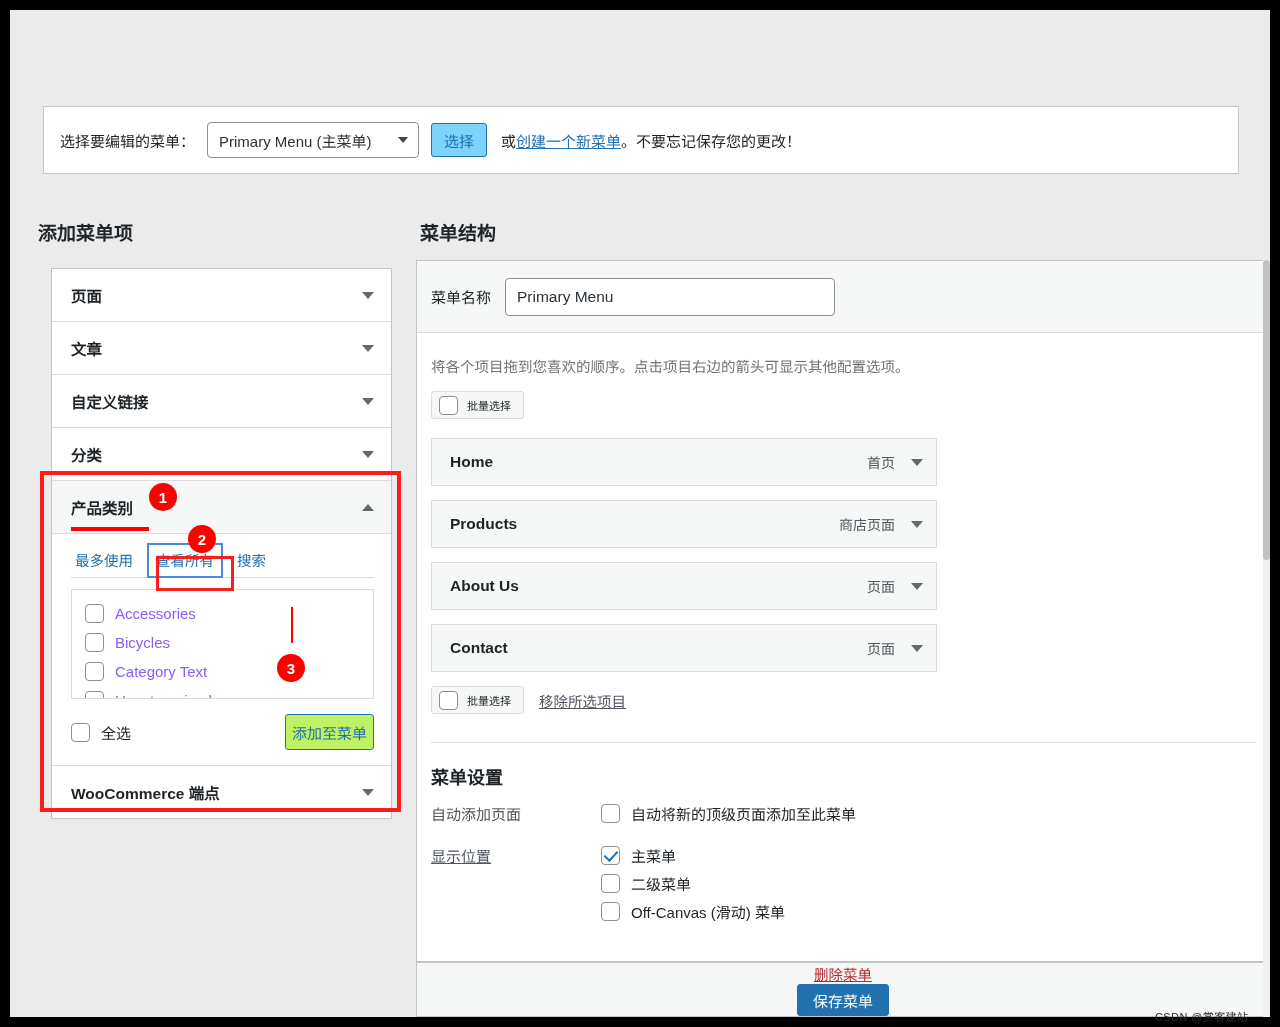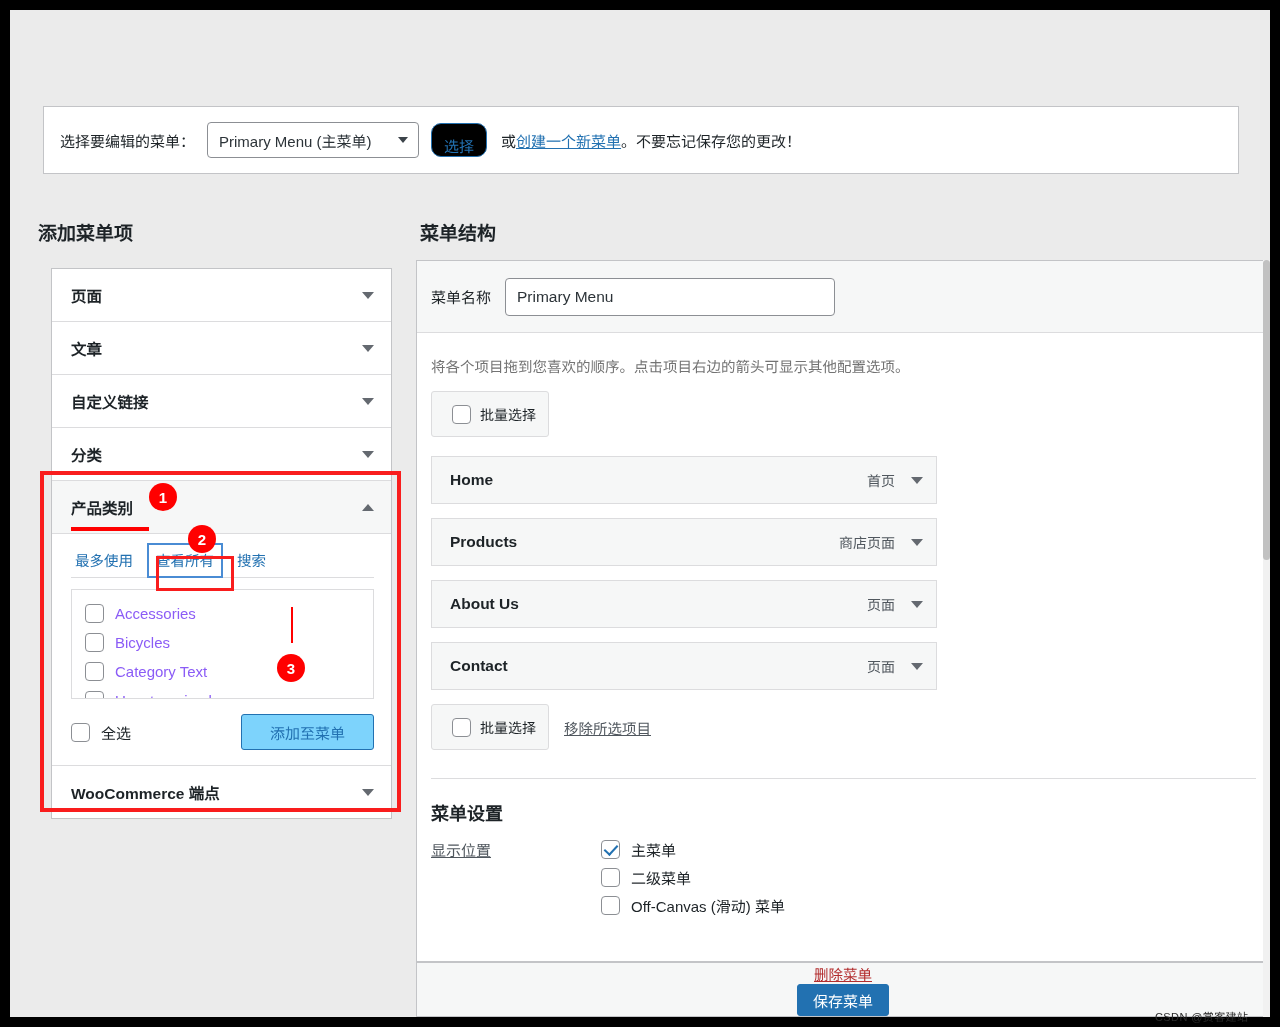--- a/index.html
+++ b/index.html
@@ -83,24 +83,24 @@
     width: 0; height: 0;
     border-left: 5px solid transparent;
     border-right: 5px solid transparent;
     border-top: 6px solid #3c434a;
     margin-right: 2px;
   }
   .btn-select {
     margin-left: 12px;
     height: 34px;
     padding: 0 12px;
-    display: flex; align-items: flex-end;
-    background: #000000;
+    display: flex; align-items: center;
+    background: #7dd3fc;
     border: 1px solid #2271b1;
-    border-radius: 10px;
+    border-radius: 3px;
     color: #2271b1;
     font-size: 15px;
     cursor: pointer;
   }
   .selectbar-tail {
     margin-left: 14px;
     font-size: 15px;
     color: #1d2327;
   }
   .selectbar-tail a {
@@ -223,23 +223,23 @@
     border-width: 0 2.5px 2.5px 0;
     transform: rotate(43deg);
   }
   .cat-footer {
     display: flex; align-items: center; justify-content: space-between;
     height: 66px;
   }
   .selall { display: flex; align-items: center; font-size: 15px; color: #1d2327; cursor: pointer; }
   .btn-addmenu {
     height: 36px;
-    padding: 0 28px;
-    display: flex; align-items: center;
-    background: #7dd3fc;
+    padding: 0 6px;
+    display: flex; align-items: center;
+    background: #bef264;
     border: 1px solid #2271b1;
     border-radius: 3px;
     color: #2271b1;
     font-size: 15px;
     cursor: pointer;
   }
 
   
   .red-box {
     position: absolute;
@@ -298,26 +298,26 @@
     color: #2c3338;
     font-family: inherit;
   }
   .help-text {
     margin: 22px 0 0 14px;
     font-size: 14.5px; color: #737373;
   }
   .bulk-btn {
     margin: 15px 0 0 14px;
     display: inline-flex; align-items: center;
-    height: 46px;
-    padding: 0 12px 0 20px;
+    height: 28px;
+    padding: 0 12px 0 7px;
     background: #f6f7f7;
     border: 1px solid #dcdcde;
     border-radius: 3px;
-    font-size: 14px; color: #1d2327;
+    font-size: 11px; color: #1d2327;
     cursor: pointer;
   }
   .bulk-btn .cb { margin-right: 9px; }
 
   .menu-items { margin: 19px 0 0 14px; width: 506px; }
   .mitem {
     height: 48px;
     background: #f6f7f7;
     border: 1px solid #dcdcde;
     display: flex; align-items: center; justify-content: space-between;
@@ -588,20 +588,29 @@
         <span class="cb"></span>
         <span>批量选择</span>
       </div>
       <span class="rm-link">移除所选项目</span>
     </div>
 
     <div class="divider"></div>
 
     <div class="h-settings">菜单设置</div>
 
+    <div class="set-row">
+      <span class="set-label">自动添加页面</span>
+      <div class="set-opts">
+        <div class="set-opt">
+          <span class="cb"></span>
+          <span>自动将新的顶级页面添加至此菜单</span>
+        </div>
+      </div>
+    </div>
 
     <div class="set-row">
       <span class="set-label ul">显示位置</span>
       <div class="set-opts">
         <div class="set-opt">
           <span class="cb checked"></span>
           <span>主菜单</span>
         </div>
         <div class="set-opt">
           <span class="cb"></span>

